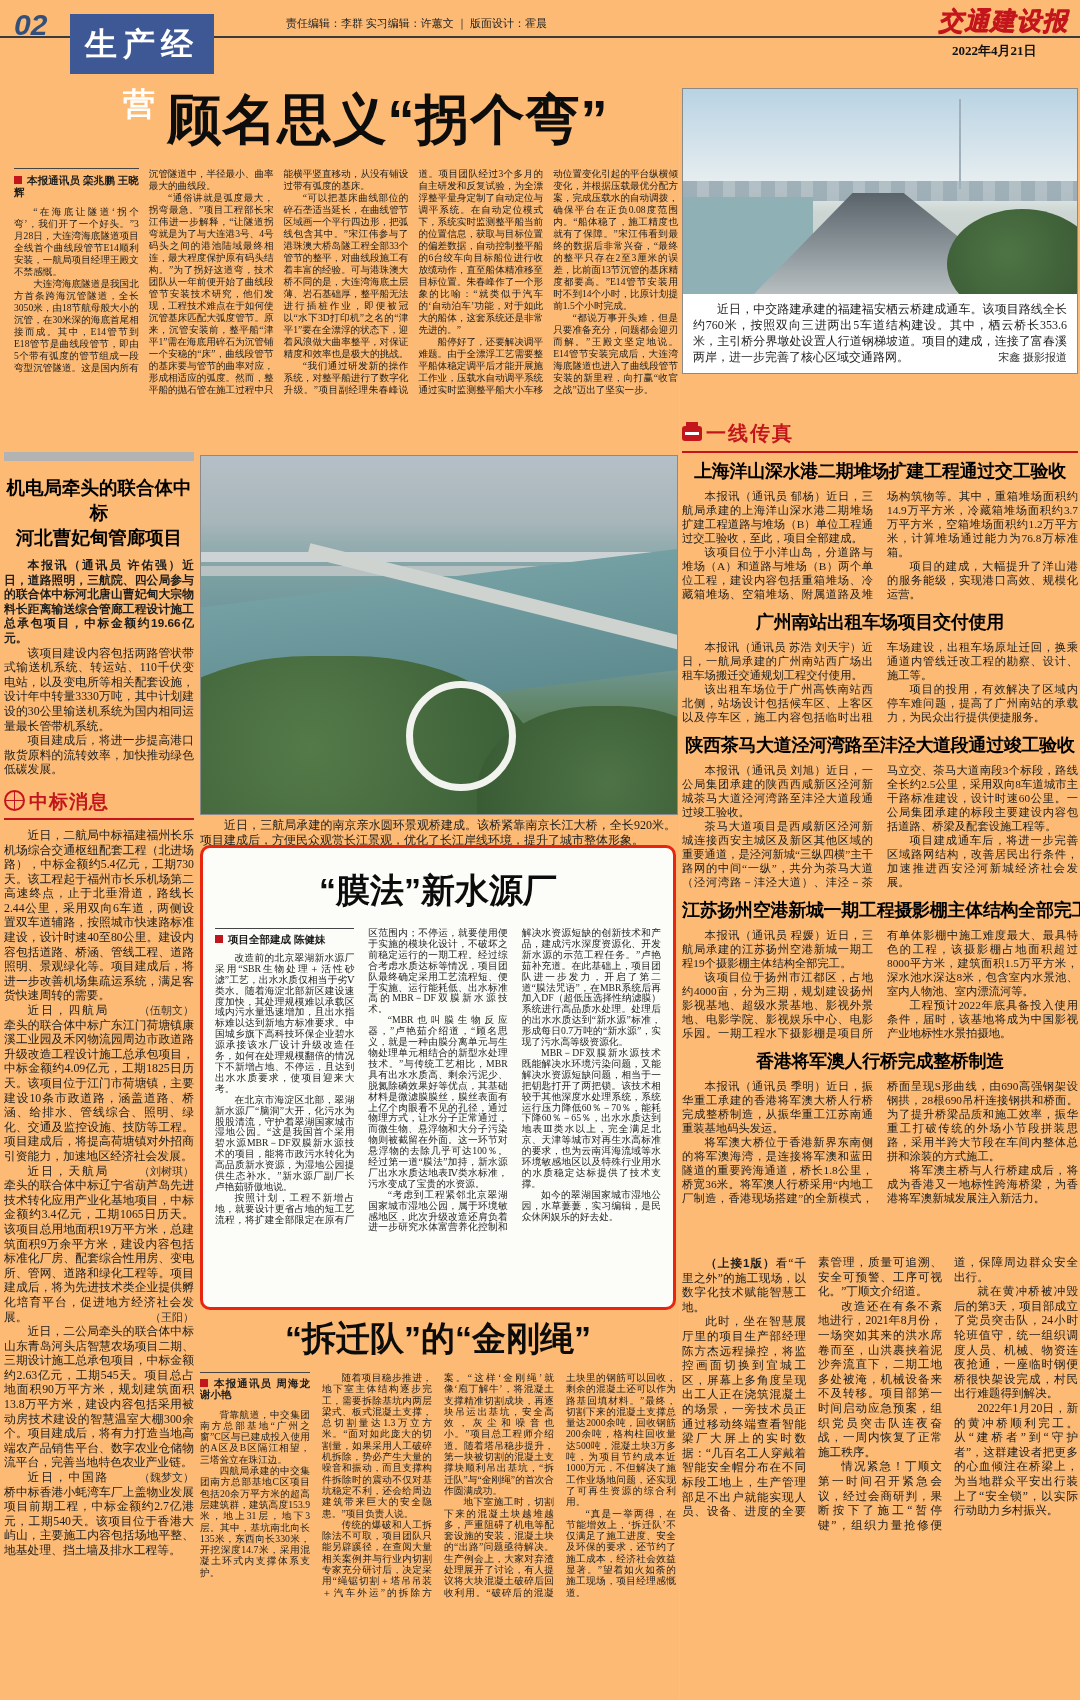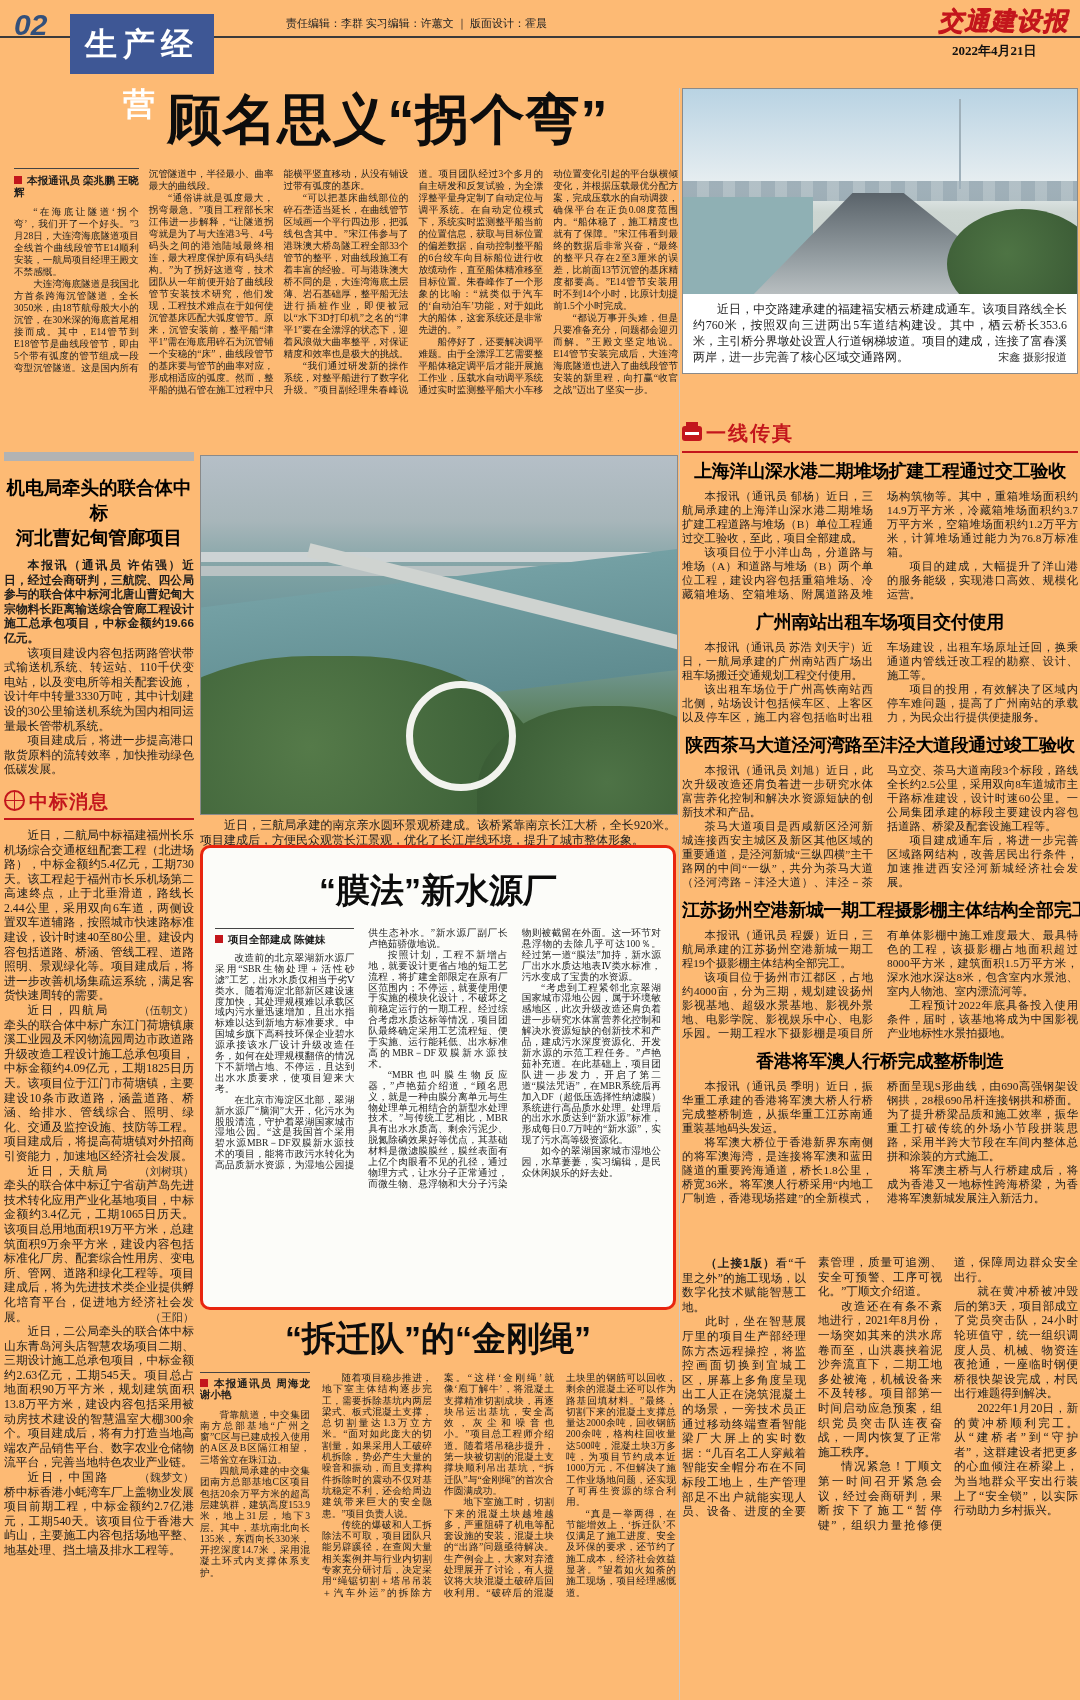--- a/index.html
+++ b/index.html
@@ -143,21 +143,21 @@
       <div class="fl-body">
         <p>本报讯（通讯员 苏浩 刘天宇）近日，一航局承建的广州南站西广场出租车场搬迁交通规划工程交付使用。</p>
         <p>该出租车场位于广州高铁南站西北侧，站场设计包括候车区、上客区以及停车区，施工内容包括临时出租车场建设，出租车场原址迁回，换乘通道内管线迁改工程的勘察、设计、施工等。</p>
         <p>项目的投用，有效解决了区域内停车难问题，提高了广州南站的承载力，为民众出行提供便捷服务。</p>
       </div>
     </div>
 
     <div class="fl-art">
       <div class="fl-title">陕西茶马大道泾河湾路至沣泾大道段通过竣工验收</div>
       <div class="fl-body">
-        <p>本报讯（通讯员 刘旭）近日，此次升级改造还肩负着进一步研究水体富营养化控制和解决水资源短缺的创新技术和产品。</p>
+        <p>本报讯（通讯员 刘旭）近日，一公局集团承建的陕西西咸新区泾河新城茶马大道泾河湾路至沣泾大道段通过竣工验收。</p>
         <p>茶马大道项目是西咸新区泾河新城连接西安主城区及新区其他区域的重要通道，是泾河新城“三纵四横”主干路网的中间“一纵”，共分为茶马大道（泾河湾路－沣泾大道）、沣泾－茶马立交、茶马大道南段3个标段，路线全长约2.5公里，采用双向8车道城市主干路标准建设，设计时速60公里。一公局集团承建的标段主要建设内容包括道路、桥梁及配套设施工程等。</p>
         <p>项目建成通车后，将进一步完善区域路网结构，改善居民出行条件，加速推进西安泾河新城经济社会发展。</p>
       </div>
     </div>
 
     <div class="fl-art">
       <div class="fl-title">江苏扬州空港新城一期工程摄影棚主体结构全部完工</div>
       <div class="fl-body">
         <p>本报讯（通讯员 程媛）近日，三航局承建的江苏扬州空港新城一期工程19个摄影棚主体结构全部完工。</p>
         <p>该项目位于扬州市江都区，占地约4000亩，分为三期，规划建设扬州影视基地、超级水景基地、影视外景地、电影学院、影视娱乐中心、电影乐园。一期工程水下摄影棚是项目所有单体影棚中施工难度最大、最具特色的工程，该摄影棚占地面积超过8000平方米，建筑面积1.5万平方米，深水池水深达8米，包含室内水景池、室内人物池、室内漂流河等。</p>
@@ -175,21 +175,21 @@
     </div>
   </div>
 
   <div class="left-rail">
     <div class="gray-bar"></div>
     <div class="lr-title">
       <div>机电局牵头的联合体中标</div>
       <div>河北曹妃甸管廊项目</div>
     </div>
     <div class="lr-body">
-      <p class="lede">本报讯（通讯员 许佑强）近日，经过会商研判，三航院、四公局参与的联合体中标河北唐山曹妃甸大宗物料长距离输送综合管廊工程设计施工总承包项目，中标金额约19.66亿元。</p>
+      <p class="lede">本报讯（通讯员 许佑强）近日，道路照明，三航院、四公局参与的联合体中标河北唐山曹妃甸大宗物料长距离输送综合管廊工程设计施工总承包项目，中标金额约19.66亿元。</p>
       <p>该项目建设内容包括两路管状带式输送机系统、转运站、110千伏变电站，以及变电所等相关配套设施，设计年中转量3330万吨，其中计划建设的30公里输送机系统为国内相同运量最长管带机系统。</p>
       <p>项目建成后，将进一步提高港口散货原料的流转效率，加快推动绿色低碳发展。</p>
     </div>
     <div class="zb-head"><span class="globe-icon"></span><span>中标消息</span></div>
     <div class="lr-body">
       <p><span>近日，二航局中标福建福州长乐机场综合交通枢纽配套工程（北进场路），中标金额约5.4亿元，工期730天。该工程起于福州市长乐机场第二高速终点，止于北垂滑道，路线长2.44公里，采用双向6车道，两侧设置双车道辅路，按照城市快速路标准建设，设计时速40至80公里。建设内容包括道路、桥涵、管线工程、道路照明、景观绿化等。项目建成后，将进一步改善机场集疏运系统，满足客货快速周转的需要。</span><span class="credit">（伍朝文）</span></p>
       <p><span>近日，四航局牵头的联合体中标广东江门荷塘镇康溪工业园及禾冈物流园周边市政道路升级改造工程设计施工总承包项目，中标金额约4.09亿元，工期1825日历天。该项目位于江门市荷塘镇，主要建设10条市政道路，涵盖道路、桥涵、给排水、管线综合、照明、绿化、交通及监控设施、技防等工程。项目建成后，将提高荷塘镇对外招商引资能力，加速地区经济社会发展。</span><span class="credit">（刘树琪）</span></p>
       <p><span>近日，天航局牵头的联合体中标辽宁省葫芦岛先进技术转化应用产业化基地项目，中标金额约3.4亿元，工期1065日历天。该项目总用地面积19万平方米，总建筑面积9万余平方米，建设内容包括标准化厂房、配套综合性用房、变电所、管网、道路和绿化工程等。项目建成后，将为先进技术类企业提供孵化培育平台，促进地方经济社会发展。</span><span class="credit">（王阳）</span></p>
       <p><span>近日，二公局牵头的联合体中标山东青岛河头店智慧农场项目二期、三期设计施工总承包项目，中标金额约2.63亿元，工期545天。项目总占地面积90万平方米，规划建筑面积13.8万平方米，建设内容包括采用被动房技术建设的智慧温室大棚300余个。项目建成后，将有力打造当地高端农产品销售平台、数字农业仓储物流平台，完善当地特色农业产业链。</span><span class="credit">（魏梦文）</span></p>
       <p><span>近日，中国路桥中标香港小蚝湾车厂上盖物业发展项目前期工程，中标金额约2.7亿港元，工期540天。该项目位于香港大屿山，主要施工内容包括场地平整、地基处理、挡土墙及排水工程等。</span></p>
@@ -208,20 +208,21 @@
 
   <div class="redbox">
     <div class="redbox-title">“膜法”新水源厂</div>
     <div class="redbox-text">
       <div class="byline"><span class="redsq"></span><span>项目全部建成 陈健妹</span></div>
       <p>改造前的北京翠湖新水源厂采用“SBR生物处理＋活性砂滤”工艺，出水水质仅相当于劣Ⅴ类水。随着海淀北部新区建设速度加快，其处理规模难以承载区域内污水量迅速增加，且出水指标难以达到新地方标准要求。中国城乡旗下高科技环保企业碧水源承接该水厂设计升级改造任务，如何在处理规模翻倍的情况下不新增占地、不停运，且达到出水水质要求，使项目迎来大考。</p>
       <p>在北京市海淀区北部，翠湖新水源厂“脑洞”大开，化污水为股股清流，守护着翠湖国家城市湿地公园。“这是我国首个采用碧水源MBR－DF双膜新水源技术的项目，能将市政污水转化为高品质新水资源，为湿地公园提供生态补水。”新水源厂副厂长卢艳茹骄傲地说。</p>
       <p>按照计划，工程不新增占地，就要设计更省占地的短工艺流程，将扩建全部限定在原有厂区范围内；不停运，就要使用便于实施的模块化设计，不破坏之前稳定运行的一期工程。经过综合考虑水质达标等情况，项目团队最终确定采用工艺流程短、便于实施、运行能耗低、出水标准高的MBR－DF双膜新水源技术。</p>
       <p>“MBR也叫膜生物反应器，”卢艳茹介绍道，“顾名思义，就是一种由膜分离单元与生物处理单元相结合的新型水处理技术。”与传统工艺相比，MBR具有出水水质高、剩余污泥少、脱氮除磷效果好等优点，其基础材料是微滤膜膜丝，膜丝表面有上亿个肉眼看不见的孔径，通过物理方式，让水分子正常通过，而微生物、悬浮物和大分子污染物则被截留在外面。这一环节对悬浮物的去除几乎可达100％。经过第一道“膜法”加持，新水源厂出水水质达地表Ⅳ类水标准，污水变成了宝贵的水资源。</p>
       <p>“考虑到工程紧邻北京翠湖国家城市湿地公园，属于环境敏感地区，此次升级改造还肩负着进一步研究水体富营养化控制和解决水资源短缺的创新技术和产品，建成污水深度资源化、开发新水源的示范工程任务。”卢艳茹补充道。在此基础上，项目团队进一步发力，开启了第二道“膜法咒语”，在MBR系统后再加入DF（超低压选择性纳滤膜）系统进行高品质水处理。处理后的出水水质达到“新水源”标准，形成每日0.7万吨的“新水源”，实现了污水高等级资源化。</p>
+      <p>MBR－DF双膜新水源技术既能解决水环境污染问题，又能解决水资源短缺问题，相当于一把钥匙打开了两把锁。该技术相较于其他深度水处理系统，系统运行压力降低60％－70％，能耗下降60％－65％，出水水质达到地表Ⅲ类水以上，完全满足北京、天津等城市对再生水高标准的要求，也为云南洱海流域等水环境敏感地区以及特殊行业用水的水质稳定达标提供了技术支撑。</p>
       <p>如今的翠湖国家城市湿地公园，水草萋萋，实习编辑，是民众休闲娱乐的好去处。</p>
     </div>
   </div>
 
   <div class="cq">
     <div class="cq-title">“拆迁队”的“金刚绳”</div>
     <div class="cq-cols">
       <div class="byline"><span class="redsq"></span><span>本报通讯员 周海龙 谢小艳</span></div>
       <p>背靠航道，中交集团南方总部基地“广州之窗”C区与已建成投入使用的A区及B区隔江相望，三塔耸立在珠江边。</p>
       <p>四航局承建的中交集团南方总部基地C区项目包括20余万平方米的超高层建筑群，建筑高度153.9米，地上31层，地下3层。其中，基坑南北向长135米，东西向长330米，开挖深度14.7米，采用混凝土环式内支撑体系支护。</p>

